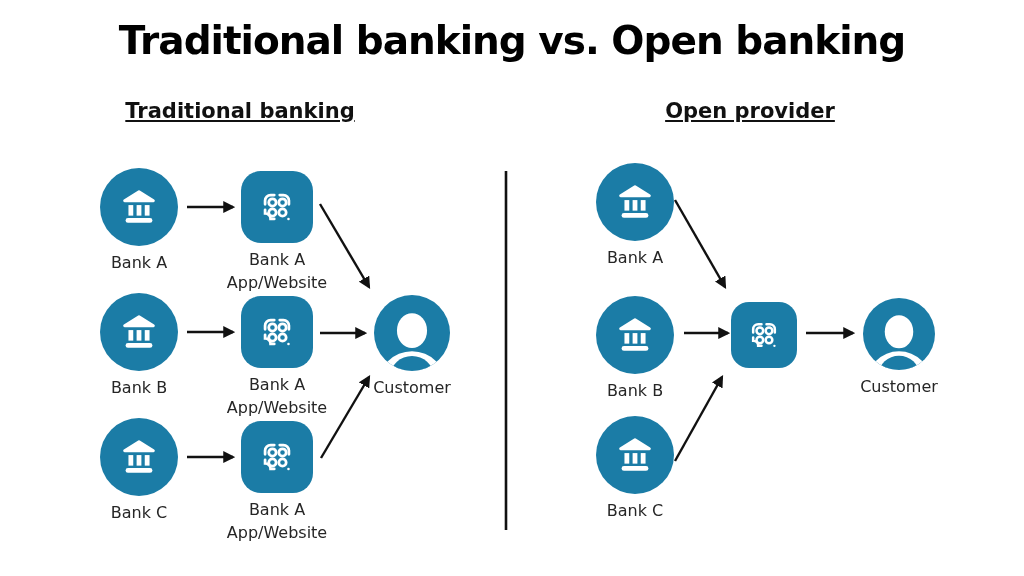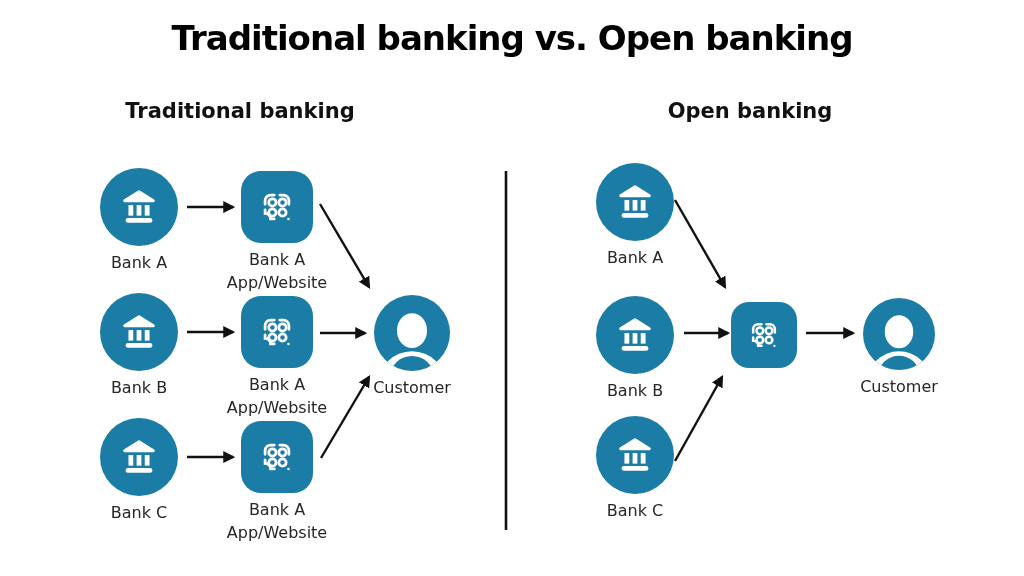--- a/index.html
+++ b/index.html
@@ -1,22 +1,22 @@
 <!DOCTYPE html>
 <html><head>
 <meta charset="utf-8">
 <style>
   html,body{margin:0;padding:0;background:#ffffff;}
   body{font-family:"DejaVu Sans","Liberation Sans",sans-serif;color:#202020;}
   .canvas{position:relative;width:1024px;height:576px;background:#ffffff;overflow:hidden;}
 
   .title{position:absolute;top:18px;left:0;width:1024px;text-align:center;
-         font-size:34px;font-weight:800;letter-spacing:-1px;color:#000000;}
-
-  .col-heading{position:absolute;top:99px;font-size:21px;font-weight:700;color:#111111;text-align:center;}
+         font-size:39px;font-weight:800;letter-spacing:-1px;color:#000000;}
+
+  .col-heading{position:absolute;top:99px;font-size:21px;font-weight:700;color:#111111;text-align:center;text-decoration:underline;}
   .col-heading.trad{left:70px;width:340px;}
   .col-heading.open{left:590px;width:320px;}
 
   .node{position:absolute;display:flex;flex-direction:column;align-items:center;width:140px;}
   .node .label{margin-top:6px;font-size:16px;line-height:1.42;color:#262626;text-align:center;white-space:nowrap;}
 
   .circle-icon{width:78px;height:78px;border-radius:50%;background:#1B7CA6;
                display:flex;align-items:center;justify-content:center;flex:0 0 auto;}
   .app-icon{width:72px;height:72px;border-radius:20px;background:#1B7CA6;
             display:flex;align-items:center;justify-content:center;flex:0 0 auto;}
@@ -26,21 +26,21 @@
   .arrows{position:absolute;left:0;top:0;width:1024px;height:576px;pointer-events:none;}
 </style>
 </head>
 <body>
 
 <div class="canvas">
 
   <div class="title">Traditional banking vs. Open banking</div>
 
   <div class="col-heading trad">Traditional banking</div>
-  <div class="col-heading open">Open banking</div>
+  <div class="col-heading open">Open provider</div>
 
   <svg class="arrows" viewBox="0 0 1024 576">
     <defs>
       <marker id="ah" viewBox="0 0 8 8" refX="6.5" refY="4" markerWidth="5" markerHeight="5" orient="auto-start-reverse">
         <path d="M0 0 L8 4 L0 8 Z" fill="#111111"></path>
       </marker>
     </defs>
     <g stroke="#111111" stroke-width="2.4" fill="none">
       <line x1="187" y1="207" x2="233" y2="207" marker-end="url(#ah)"></line>
       <line x1="187" y1="332" x2="233" y2="332" marker-end="url(#ah)"></line>

